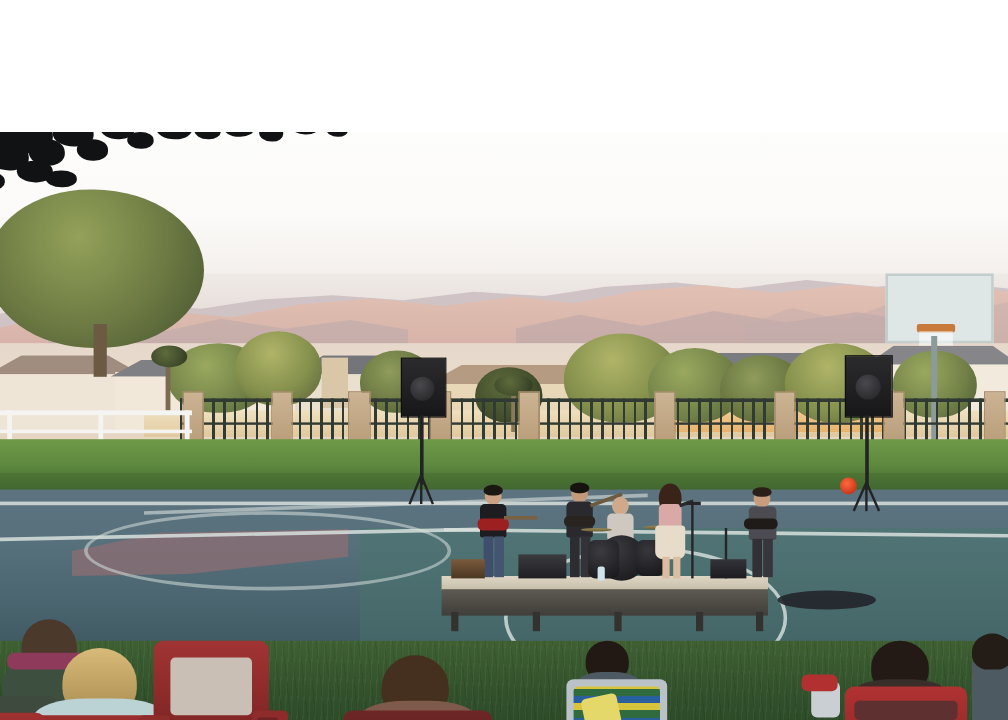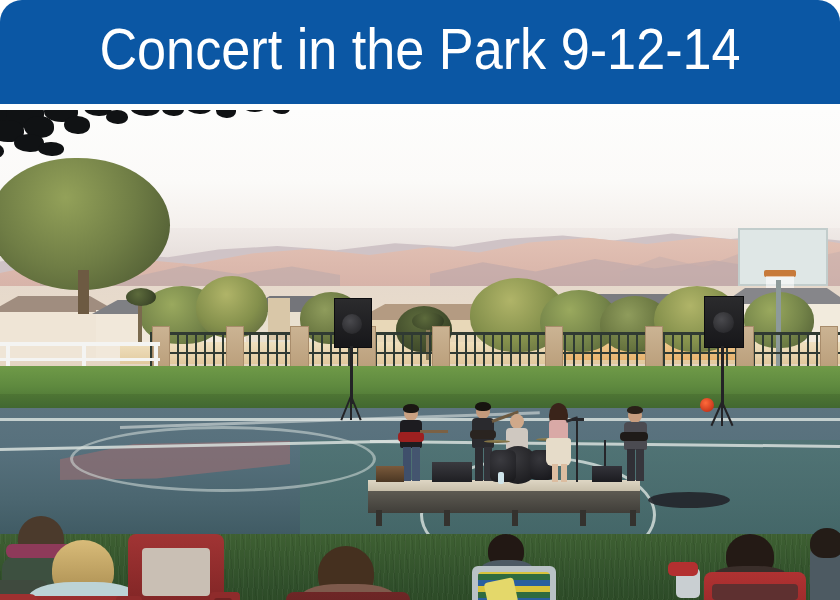--- a/index.html
+++ b/index.html
@@ -152,23 +152,20 @@
 
   
   .hair{position:absolute;border-radius:50% 50% 42% 42%;}
   .shoulder{position:absolute;border-radius:40% 40% 6px 6px;}
 </style>
 </head>
 <body>
 
 <div id="page">
 
-  <div id="banner">
-    <div id="banner-title">Concert in the Park 9-12-14</div>
-  </div>
 
   <div id="photo">
 
     <div class="lay" id="sky"></div>
     <div class="lay" id="haze"></div>
 
     <div class="lay" id="mtn-far"></div>
     <div class="lay" id="mtn-mid"></div>
     <div class="lay" id="ridge1"></div>
     <div class="lay" id="ridge2"></div>

